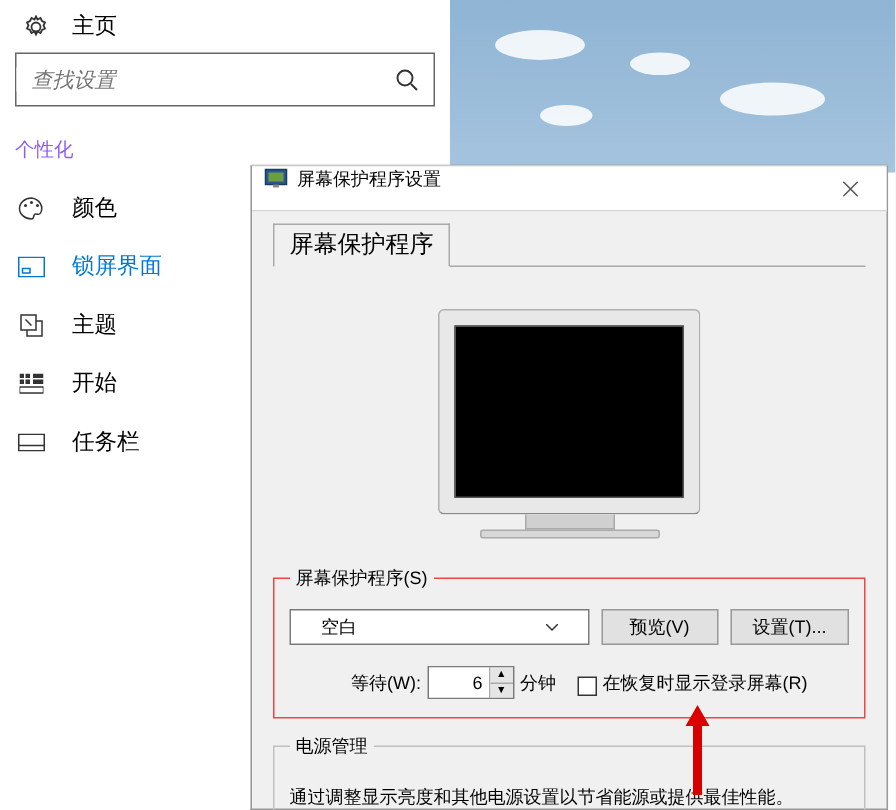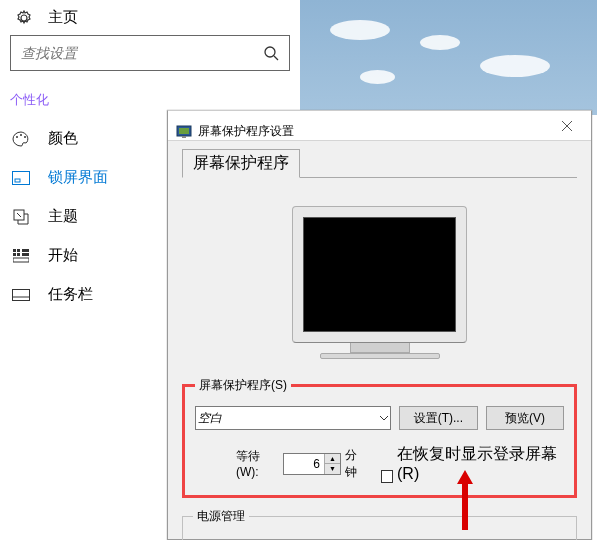--- a/index.html
+++ b/index.html
@@ -19,49 +19,49 @@
     
     .nav-list { padding: 0 10px; }
     .nav-item { display: flex; align-items: center; padding: 10px 0; font-size: 15px; cursor: pointer; }
     .nav-item .icon-slot { width: 22px; margin-right: 16px; display: inline-flex; align-items: center; justify-content: center; }
     .nav-item.active { color: #0078d4; text-align: center; }
     
     .sky-bg { position: absolute; left: 300px; top: 0; width: 297px; height: 115px; background: linear-gradient(#8fb4d4 0%, #a5c4de 100%); overflow: hidden; }
     .cloud { position: absolute; background: rgba(255,255,255,0.85); border-radius: 50%; }
     
     .dialog { position: absolute; left: 167px; top: 110px; width: 425px; height: 430px; background: #f0f0f0; border: 1px solid #999; border-top: 1px solid #ccc; box-shadow: 0 0 1px #888; }
-    .dialog-titlebar { display: flex; align-items: flex-end; height: 30px; padding: 0 2px 0 8px; background: #fff; border-bottom: 1px solid #d5d5d5; }
+    .dialog-titlebar { display: flex; align-items: flex-start; height: 30px; padding: 0 2px 0 8px; background: #fff; border-bottom: 1px solid #d5d5d5; }
     .dialog-titlebar .app-icon { width: 16px; height: 16px; margin-right: 6px; }
     .dialog-titlebar .title-text { font-size: 12px; flex: 1; }
     .dialog-titlebar .close-btn { width: 44px; height: 29px; display: flex; align-items: center; justify-content: center; cursor: pointer; font-size: 16px; color: #555; }
     
     .dialog-body { padding: 8px 14px; }
     .tab-row { display: flex; border-bottom: 1px solid #a9a9a9; }
     .tab { border: 1px solid #a9a9a9; border-bottom: 1px solid #f0f0f0; padding: 3px 10px; font-size: 16px; background: #f0f0f0; margin-bottom: -1px; cursor: pointer; }
     
     .monitor-wrap { display: flex; justify-content: center; padding: 28px 0 10px 0; }
     .monitor { width: 175px; }
     .monitor-frame { background: #e8e8e8; border: 1px solid #b0b0b0; border-bottom-color: #888; border-radius: 4px; padding: 10px; }
     .monitor-screen { width: 100%; height: 115px; background: #000; border: 1px solid #555; }
     .monitor-stand { width: 60px; height: 10px; background: #d0d0d0; border: 1px solid #aaa; margin: 0 auto; border-top: none; }
     .monitor-base { width: 120px; height: 6px; background: #d8d8d8; border: 1px solid #aaa; margin: 0 auto; border-radius: 2px; }
     
-    .fieldset { border: 3px solid #ef4444; margin-top: 8px; padding: 12px 10px; font-size: 12px; }
+    .fieldset { border: 1px solid #ef4444; margin-top: 8px; padding: 12px 10px; font-size: 12px; }
     .fieldset-legend { font-size: 12px; padding: 0 4px; }
     .row1 { display: flex; gap: 8px; align-items: center; }
-    .dropdown { flex: 1; height: 24px; border: 1px solid #7a7a7a; background: #fff; display: flex; align-items: center; padding: 0 2px; font-size: 12px; justify-content: space-between; cursor: pointer; font-style: italic; }
+    .dropdown { flex: 1; height: 24px; border: 1px solid #7a7a7a; background: #fff; display: flex; align-items: center; padding: 0 20px; font-size: 12px; justify-content: space-between; cursor: pointer; }
     .btn { height: 24px; padding: 0 14px; border: 1px solid #999; background: #e1e1e1; font-size: 12px; cursor: pointer; min-width: 78px; }
     
     .row2 { display: flex; gap: 4px; align-items: center; margin-top: 14px; margin-left: 41px; }
     .spinner { display: flex; border: 1px solid #7a7a7a; height: 22px; background: #fff; }
     .spinner input { width: 40px; border: none; text-align: right; padding: 0 4px; font-size: 12px; outline: none; }
     .spinner-btns { display: flex; flex-direction: column; width: 16px; border-left: 1px solid #aaa; }
     .spinner-btns div { flex: 1; display: flex; align-items: center; justify-content: center; font-size: 7px; background: #e5e5e5; cursor: pointer; line-height: 1; }
     .spinner-btns div:first-child { border-bottom: 1px solid #aaa; }
-    .checkbox-wrap { display: flex; align-items: flex-end; gap: 4px; font-size: 16px; margin-left: 10px; cursor: pointer; }
+    .checkbox-wrap { display: flex; align-items: flex-end; gap: 4px; font-size: 12px; margin-left: 10px; cursor: pointer; }
     .checkbox { width: 13px; height: 13px; border: 1px solid #333; background: #fff; }
     
     .fieldset2 { border: 1px solid #c0c0c0; margin-top: 10px; padding: 8px 10px 10px 10px; font-size: 12px; }
     .desc-text { padding-top: 8px; line-height: 1.5; }
     
     .red-arrow { position: absolute; left: 455px; top: 470px; pointer-events: none; }
     
     svg { display: block; }
   </style>
 </head>
@@ -192,22 +192,22 @@
       <legend class="fieldset-legend">屏幕保护程序(S)</legend>
       <div class="row1">
         <div class="dropdown">
           <span>空白</span>
           <span>
             <svg width="8" height="5" viewBox="0 0 8 5">
                 <polyline points="0,0 4,4 8,0" fill="none" stroke="#333"></polyline>
               </svg>
           </span>
         </div>
+        <button class="btn">预览(V)</button>
         <button class="btn">设置(T)...</button>
-        <button class="btn">预览(V)</button>
       </div>
       <div class="row2">
         <span>等待(W):</span>
         <div class="spinner">
           <input type="text" value="6" style="">
           <div class="spinner-btns">
             <div>▲</div>
             <div>▼</div>
           </div>
         </div>

